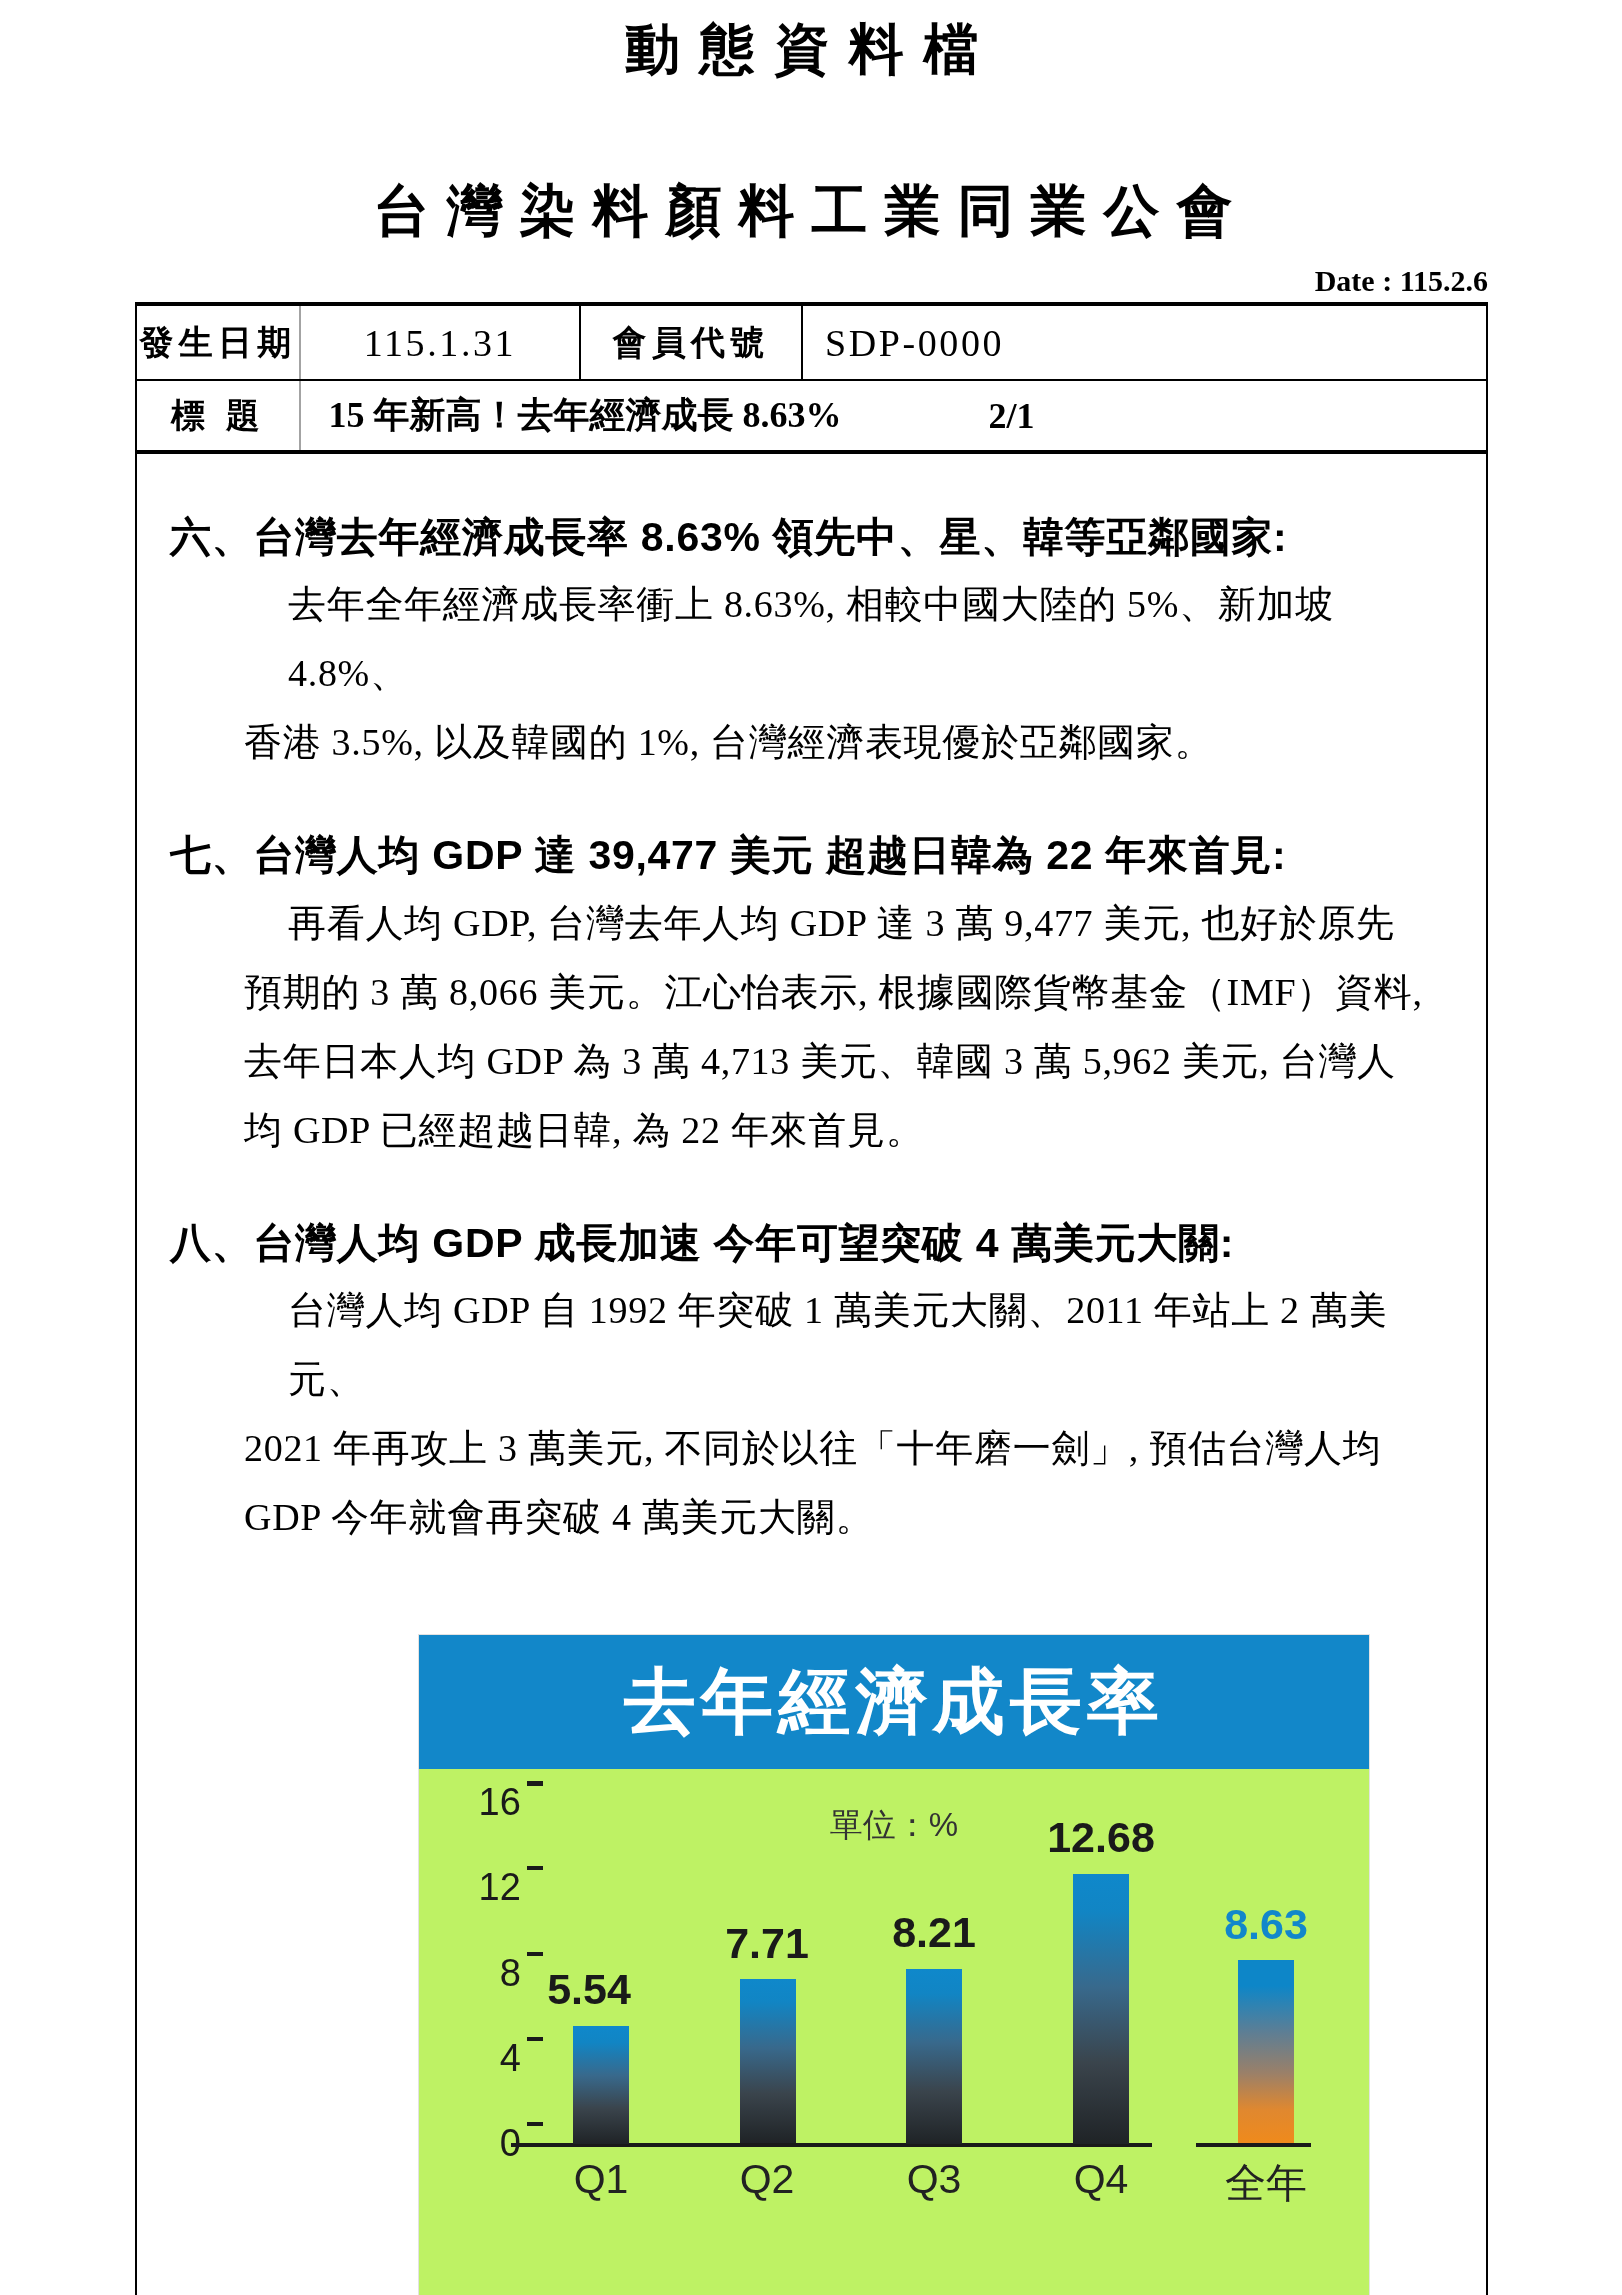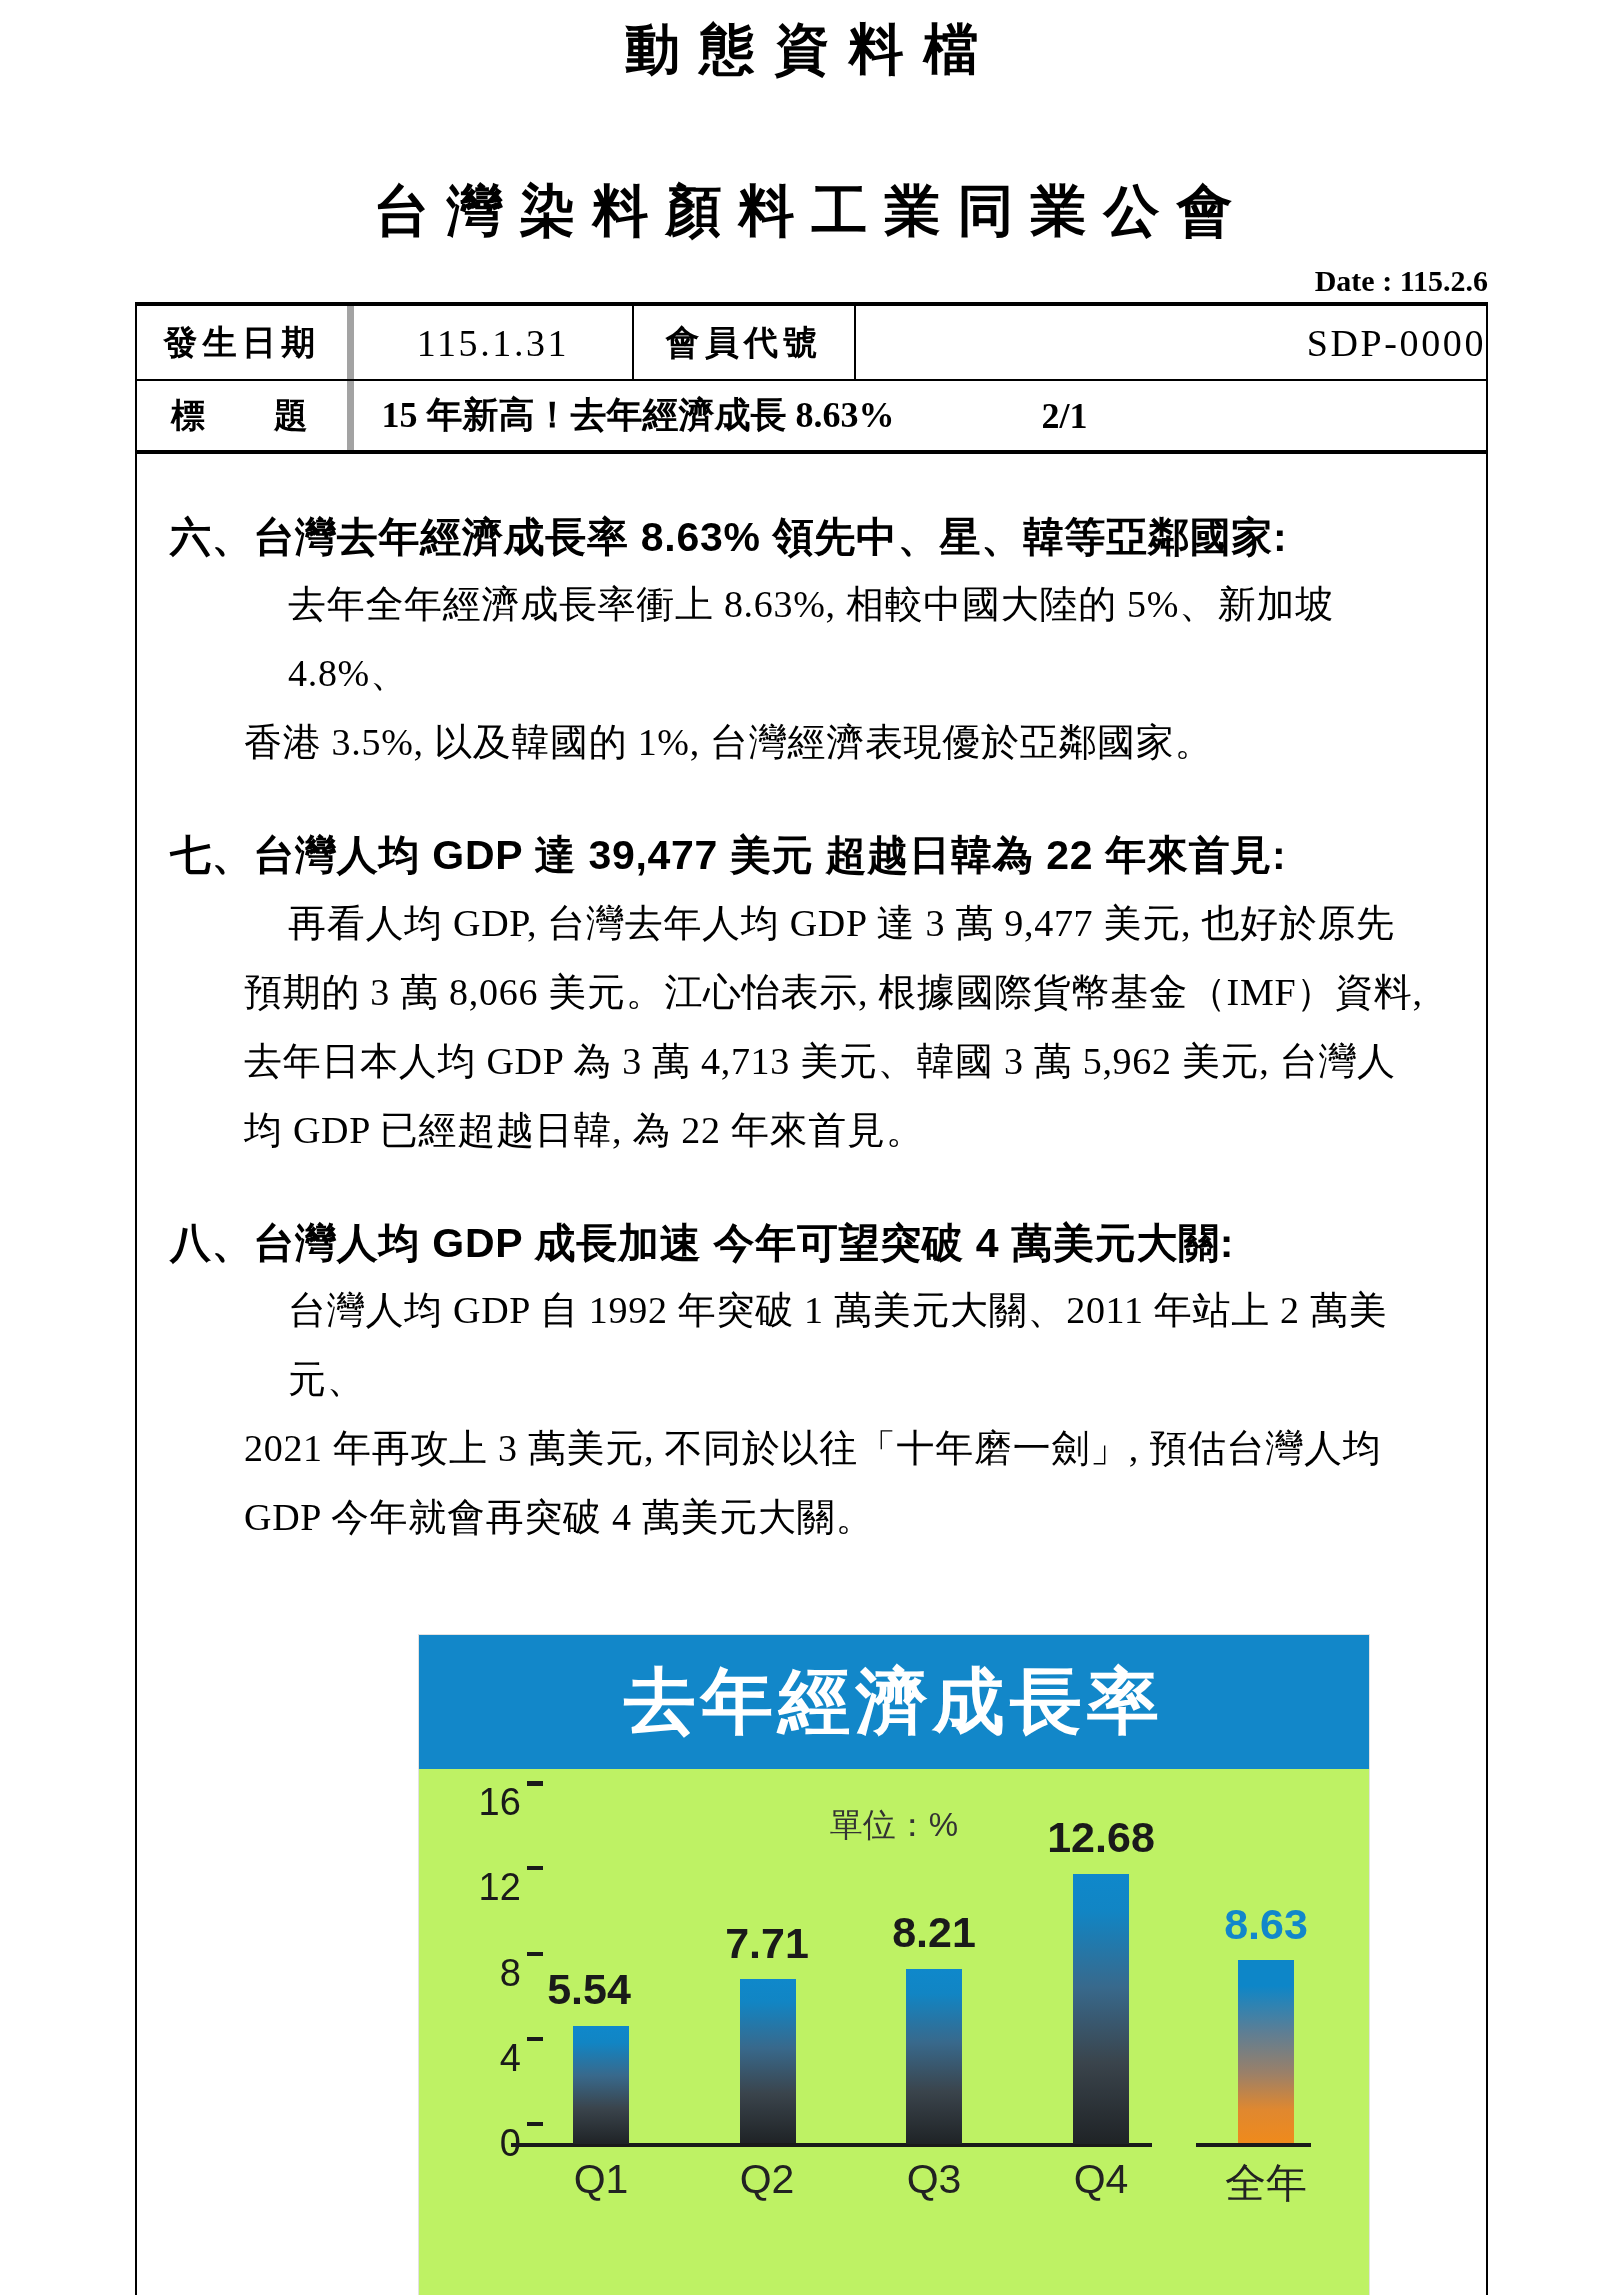--- a/index.html
+++ b/index.html
@@ -18,24 +18,24 @@
   .doc-box{
     margin-left:135px;width:1353px;box-sizing:border-box;
     border:2.6px solid #000;border-top-width:4.6px;border-bottom-width:5.2px;
     padding-bottom:65px;
   }
   
   .trow{display:flex;align-items:stretch;}
   .trow.r1{height:73px;border-bottom:2px solid #000;}
   .trow.r2{height:69px;border-bottom:4.6px solid #000;}
   .cell{display:flex;align-items:center;box-sizing:border-box;}
-  .cell.c1{width:217px;border-right:7px solid #a3a3a3;justify-content:center;}
+  .cell.c1{width:164px;border-right:2px solid #a3a3a3;justify-content:center;}
   .cell.c2{width:280px;border-right:2px solid #000;justify-content:center;}
   .cell.c3{width:222px;border-right:2px solid #000;justify-content:center;}
-  .cell.c4{flex:1;padding-left:22px;justify-content:flex-end;}
+  .cell.c4{flex:1;padding-left:22px;}
   .tlabel{font-weight:bold;font-size:34px;letter-spacing:5.2px;
     font-family:"Liberation Sans","DejaVu Sans",sans-serif;}
   .tvalue{font-size:38px;letter-spacing:2.6px;}
   .cell.subject{flex:1;padding-left:27.5px;}
   .cell.c1.spread{justify-content:space-between;padding:0 34px;}
   .subject-text{font-weight:bold;font-size:36px;}
   .page-num{font-weight:bold;font-size:36px;margin-left:147px;}
   
   .sections{padding-right:59px;}
   .section{margin-top:54px;}

